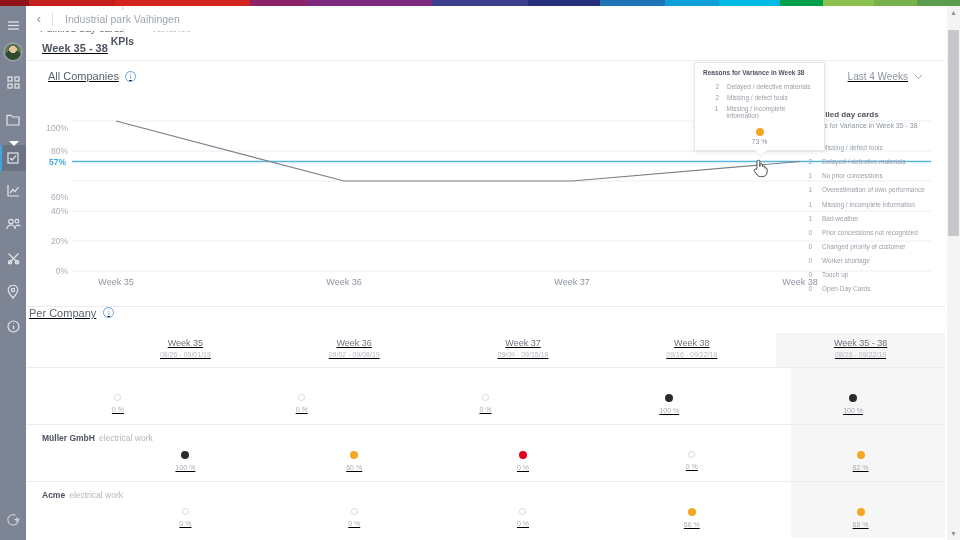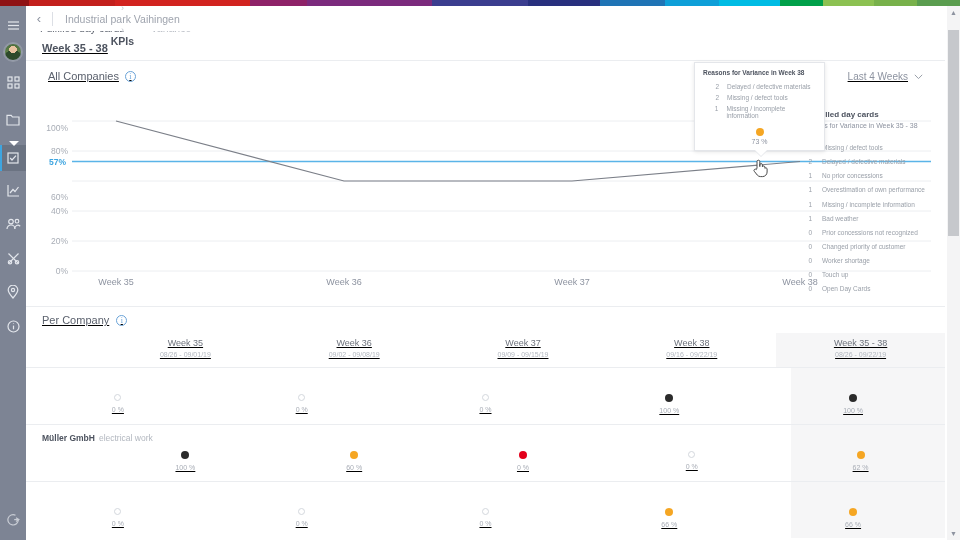--- a/index.html
+++ b/index.html
@@ -117,22 +117,22 @@
   }
   .row-title {
     display: flex; align-items: center; justify-content: space-between;
     padding: 0 22px; height: 30px;
   }
   .sel {
     display: flex; align-items: center; gap: 6px;
     font-size: 10px; color: #8d93a0;
   }
   .sec-label {
-    display: flex; align-items: center; gap: 7px;
-    padding: 0 16px; height: 26px; font-size: 11px; color: #5b616d;
+    display: flex; align-items: flex-start; gap: 7px;
+    padding: 0 3px; height: 26px; font-size: 11px; color: #5b616d;
   }
   .info-ico {
     width: 11px; height: 11px; border-radius: 50%;
     border: 1px solid #6aa3d8; color: #6aa3d8;
     font-size: 8px; line-height: 9px; text-align: center;
     font-family: "Liberation Serif", serif;
   }
 
   
   .chart-wrap { position: relative; height: 195px; margin: 2px 0 0 0; }
@@ -497,20 +497,25 @@
         </div>
         <div class="td">
           <div class="dot" style="background:#f5a623;"></div>
           <div class="pct">62 %</div>
         </div>
       </div>
       <div class="hr"></div>
 
       <div class="tr">
         <div class="total-bg"></div>
+        <div class="td label-col">
+          <div class="co-name">
+            <span>Acme</span><span class="co-trade">electrical work</span>
+          </div>
+        </div>
         <div class="td">
           <div class="dot empty"></div>
           <div class="pct">0 %</div>
         </div>
         <div class="td">
           <div class="dot empty"></div>
           <div class="pct">0 %</div>
         </div>
         <div class="td">
           <div class="dot empty"></div>

